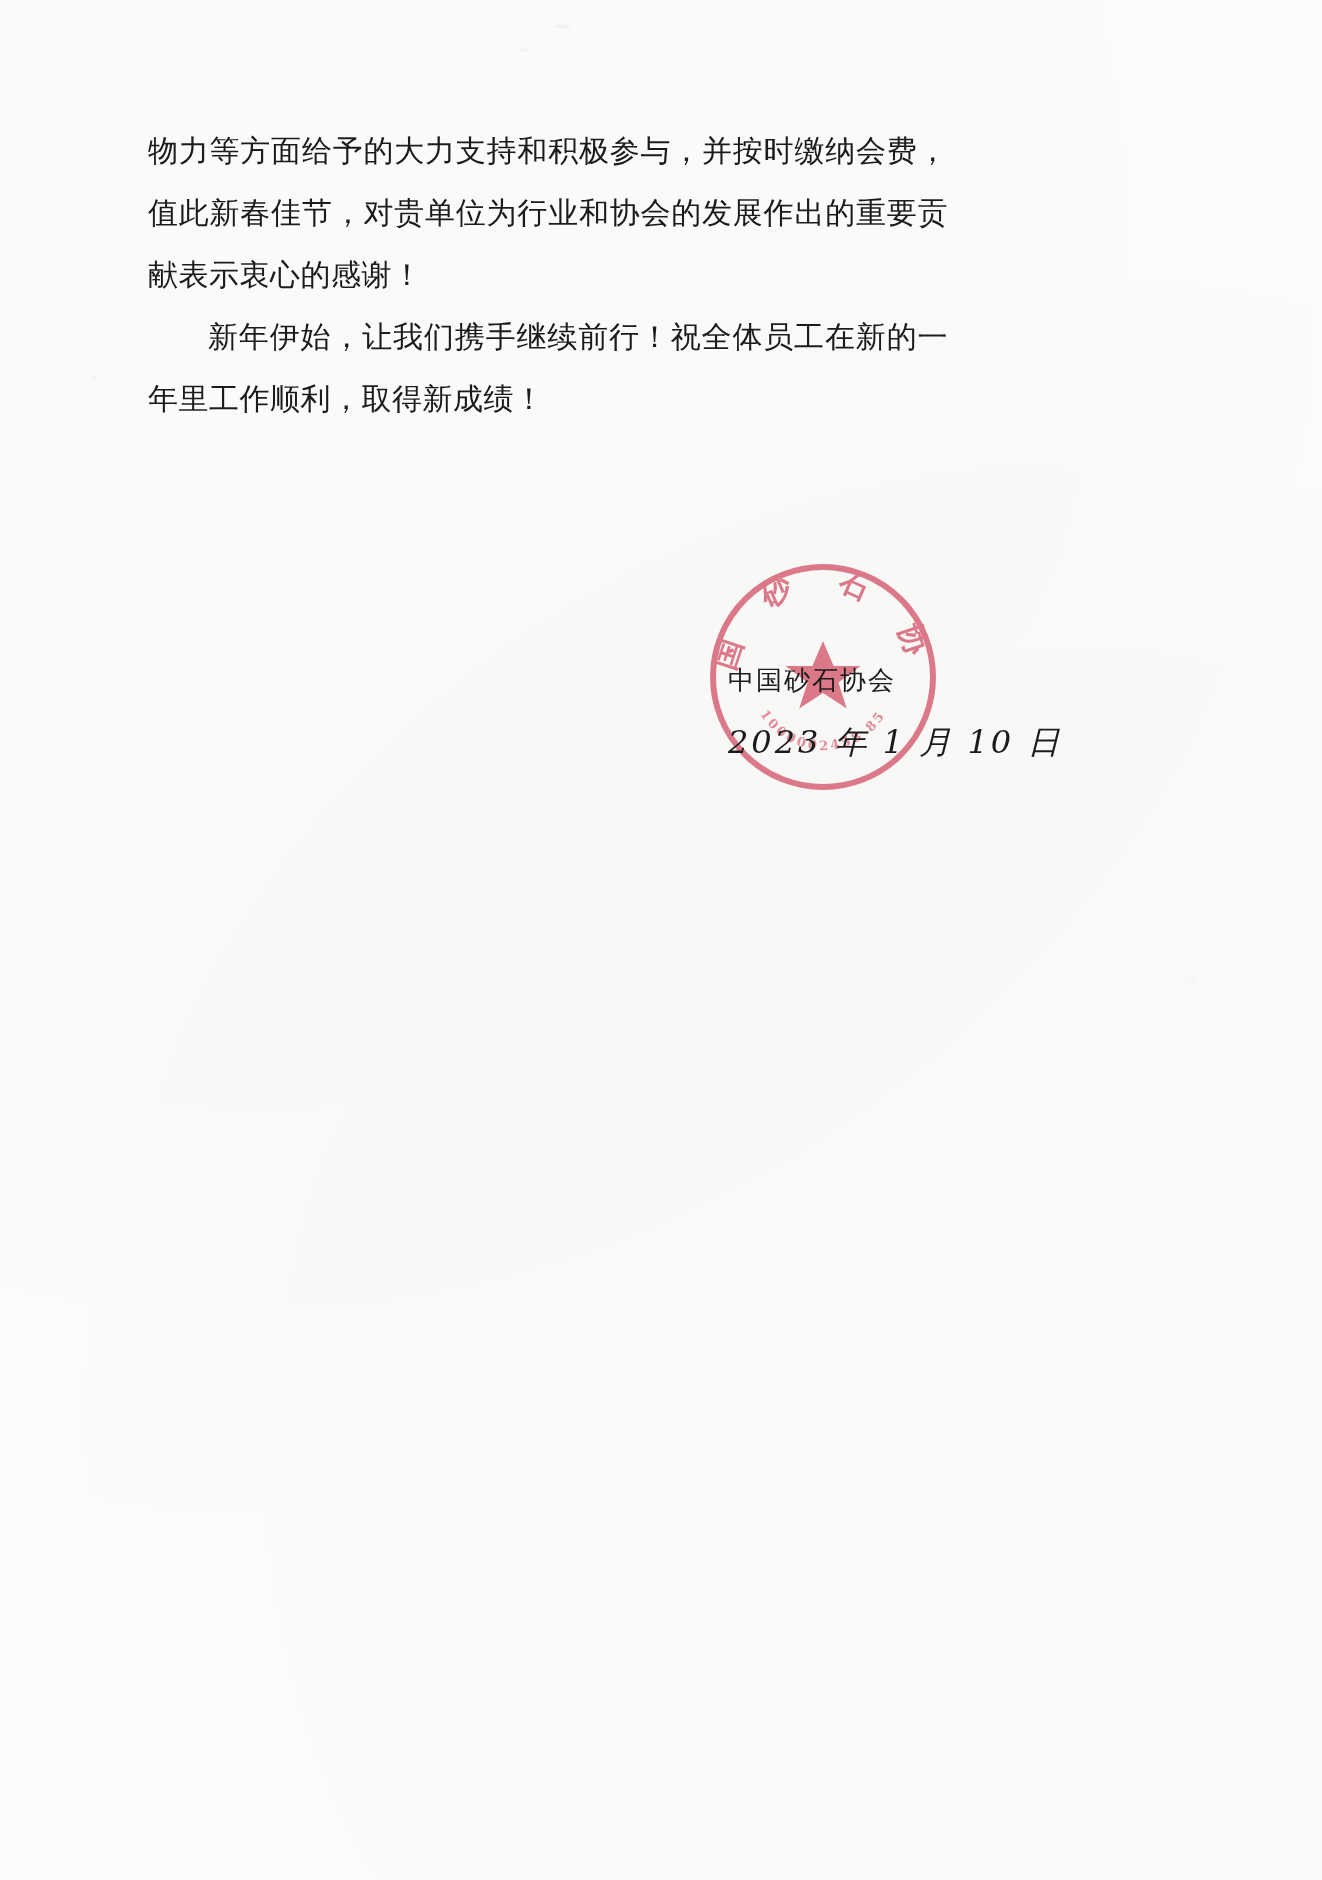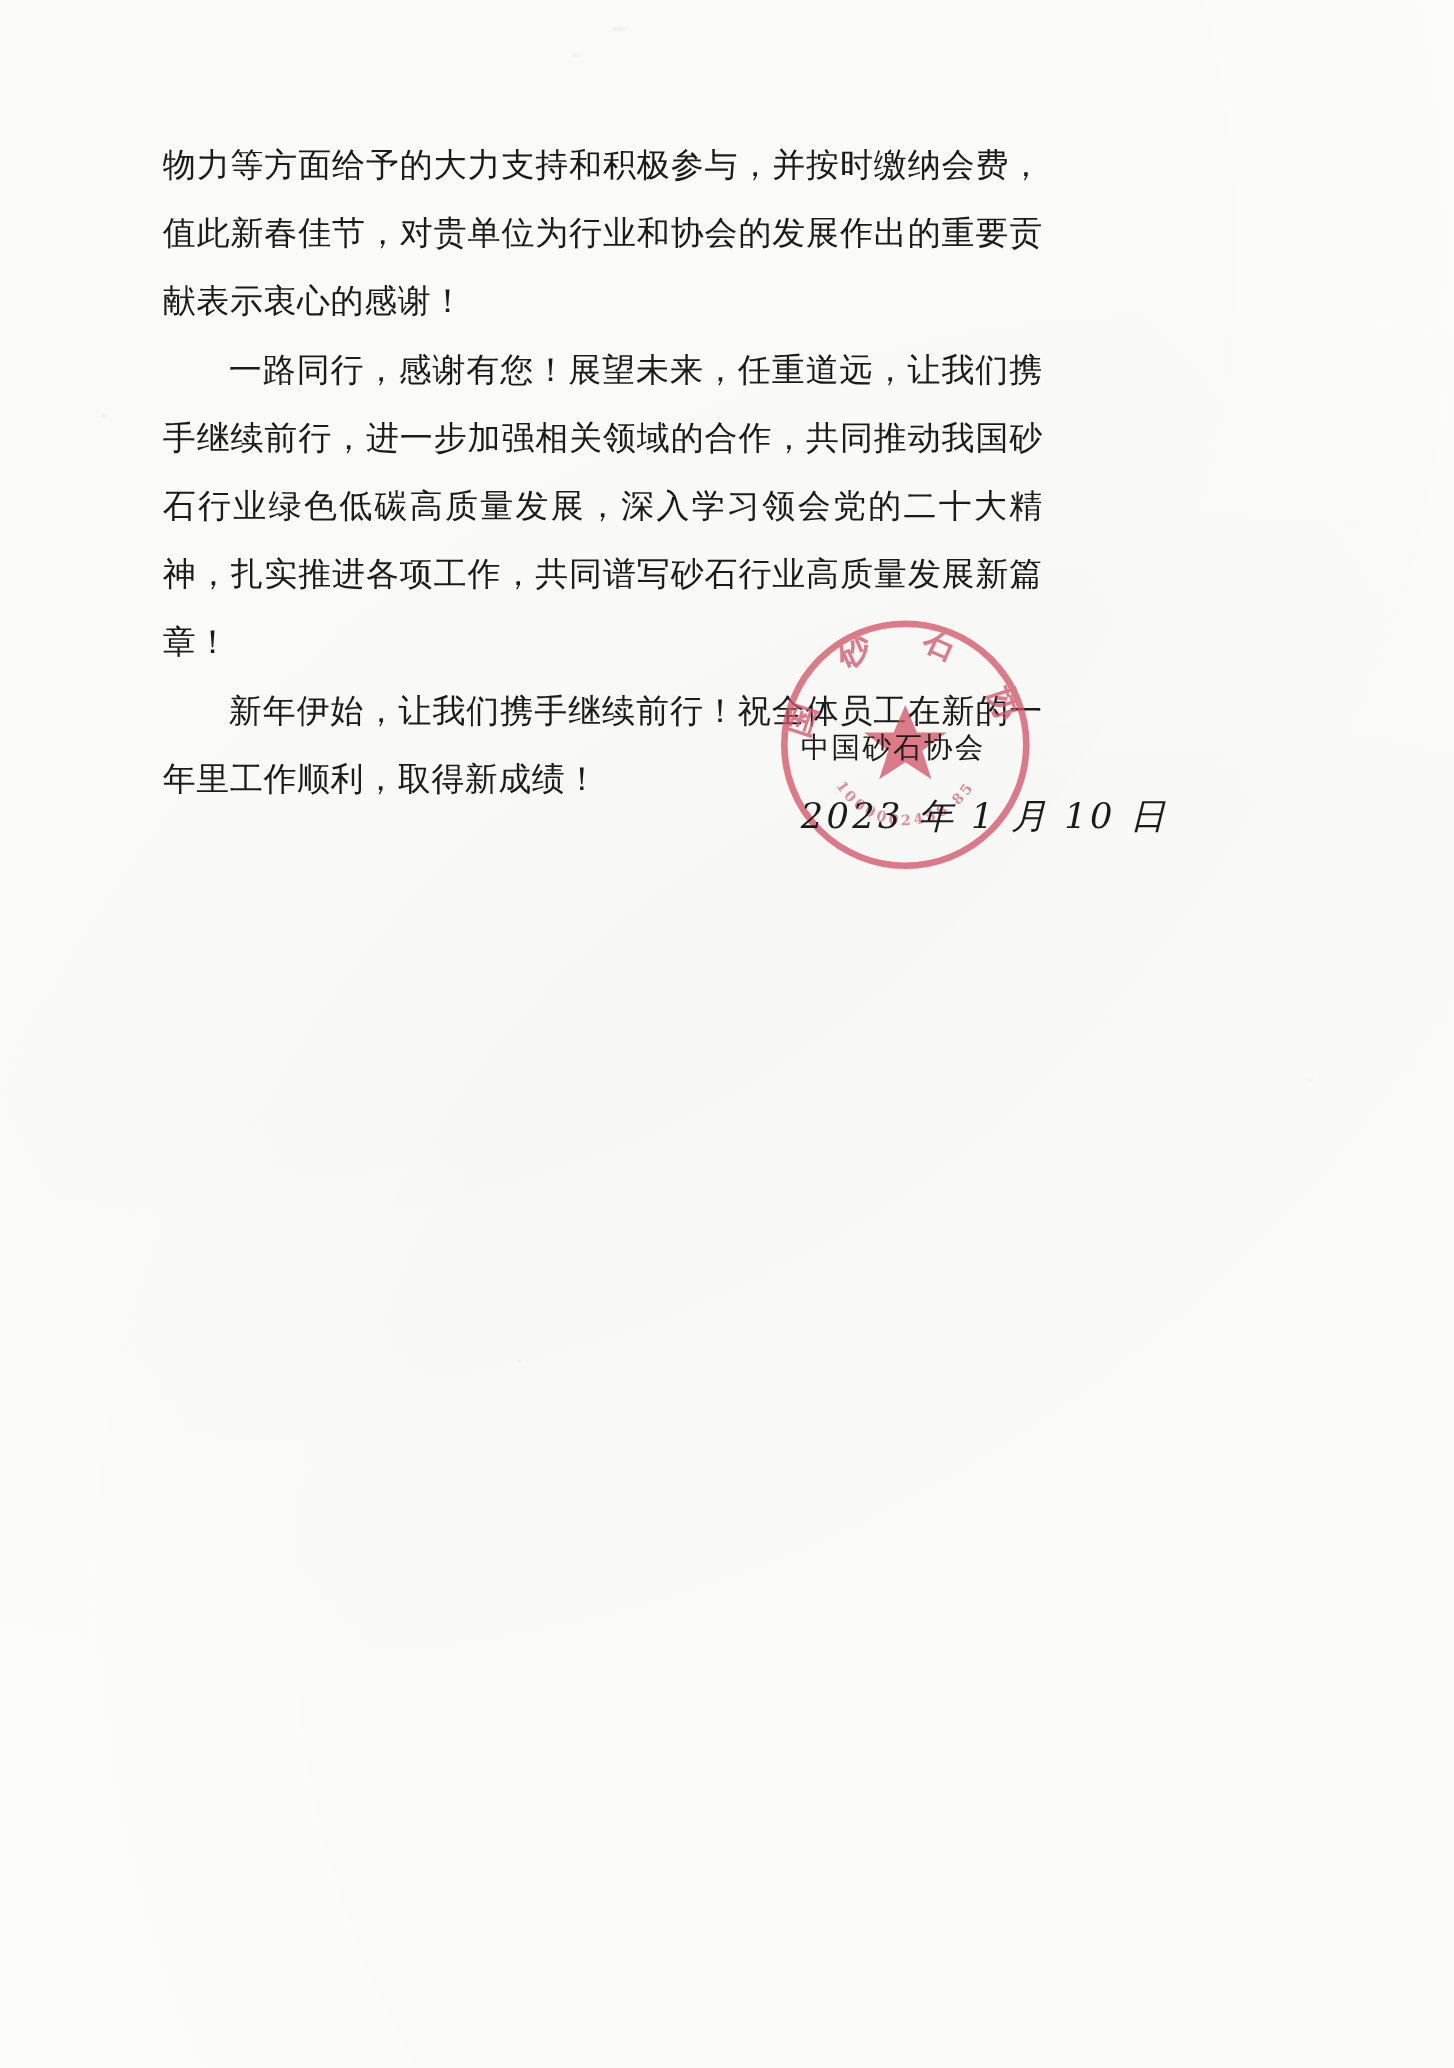--- a/index.html
+++ b/index.html
@@ -101,21 +101,20 @@
 <div id="page">
 
   <div class="speck" style="left:556px;top:24px;width:14px;height:5px;opacity:.35;"></div>
   <div class="speck" style="left:520px;top:48px;width:9px;height:4px;opacity:.25;"></div>
   <div class="speck" style="left:92px;top:376px;width:4px;height:4px;opacity:.3;"></div>
   <div class="speck" style="left:1190px;top:980px;width:4px;height:4px;opacity:.25;"></div>
   <div class="speck" style="left:470px;top:1236px;width:5px;height:3px;opacity:.2;"></div>
 
   <div id="letter-body">
     <p class="para">物力等方面给予的大力支持和积极参与，并按时缴纳会费，值此新春佳节，对贵单位为行业和协会的发展作出的重要贡献表示衷心的感谢！</p>
-    <p class="para indent">一路同行，感谢有您！展望未来，任重道远，让我们携手继续前行，进一步加强相关领域的合作，共同推动我国砂石行业绿色低碳高质量发展，深入学习领会党的二十大精神，扎实推进各项工作，共同谱写砂石行业高质量发展新篇章！</p>
     <p class="para indent">新年伊始，让我们携手继续前行！祝全体员工在新的一年里工作顺利，取得新成绩！</p>
   </div>
 
   <div id="seal">
     <svg width="234" height="234" viewBox="0 0 234 234" xmlns="http://www.w3.org/2000/svg">
       <defs>
         <path id="arcTop" d="M 30 117 A 87 87 0 0 1 204 117" fill="none"></path>
         <path id="arcBottom" d="M 44 117 A 73 73 0 0 0 190 117" fill="none"></path>
       </defs>
       <g opacity="0.78">

